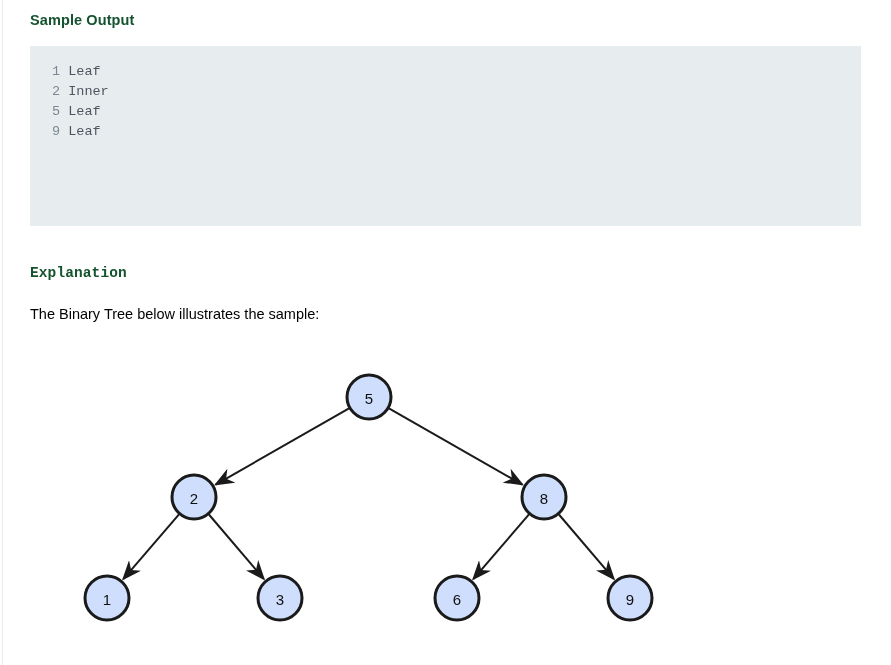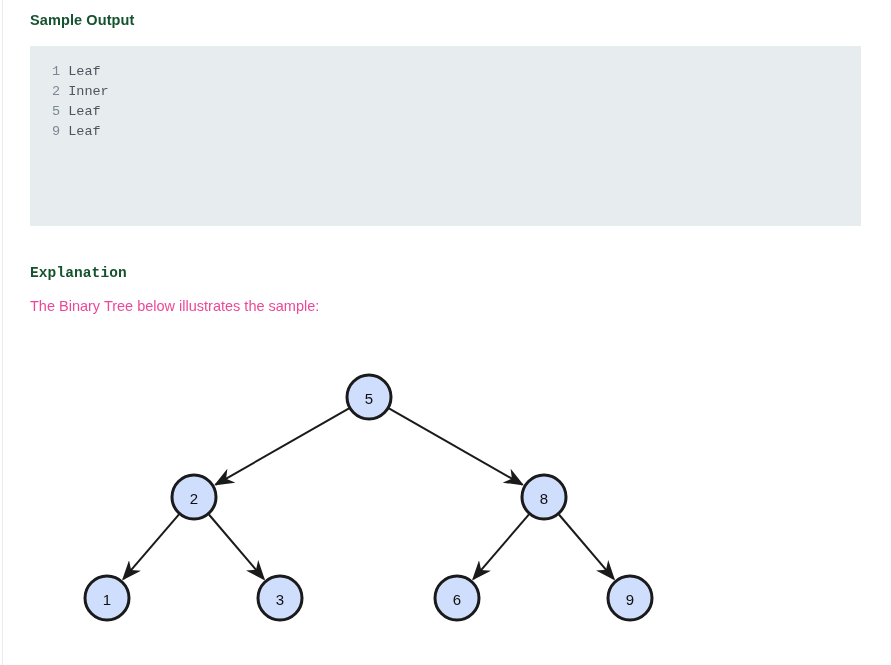--- a/index.html
+++ b/index.html
@@ -36,23 +36,23 @@
     font-weight: bold;
     color: #14532d;
     letter-spacing: 0.1px;
   }
   #heading-sample-output { left: 30px; top: 12px; }
   #heading-explanation  { left: 30px; top: 265px; font-family: Liberation Mono, monospace; }
 
   .body-text {
     position: absolute;
     left: 30px;
-    top: 298px;
+    top: 306px;
     font-size: 14.5px;
-    color: #ec4899;
+    color: #000000;
   }
 
   .code-block {
     position: absolute;
     left: 30px;
     top: 46px;
     width: 831px;
     height: 180px;
     background: #e7edee;
     box-sizing: border-box;

